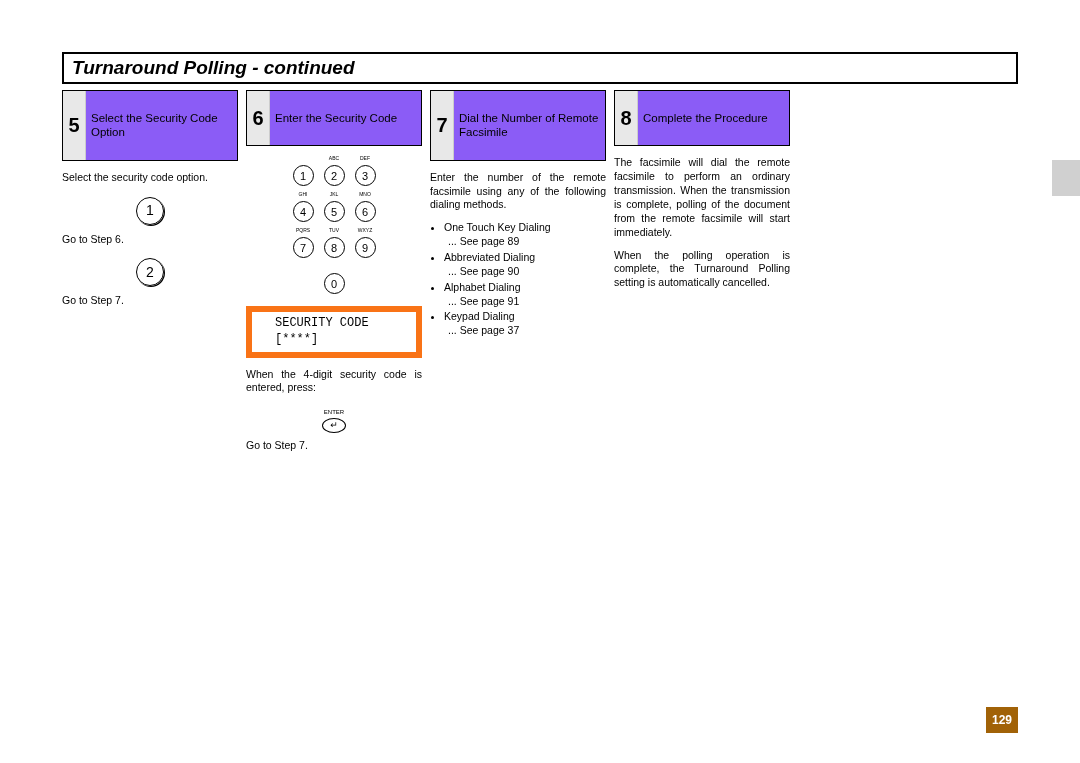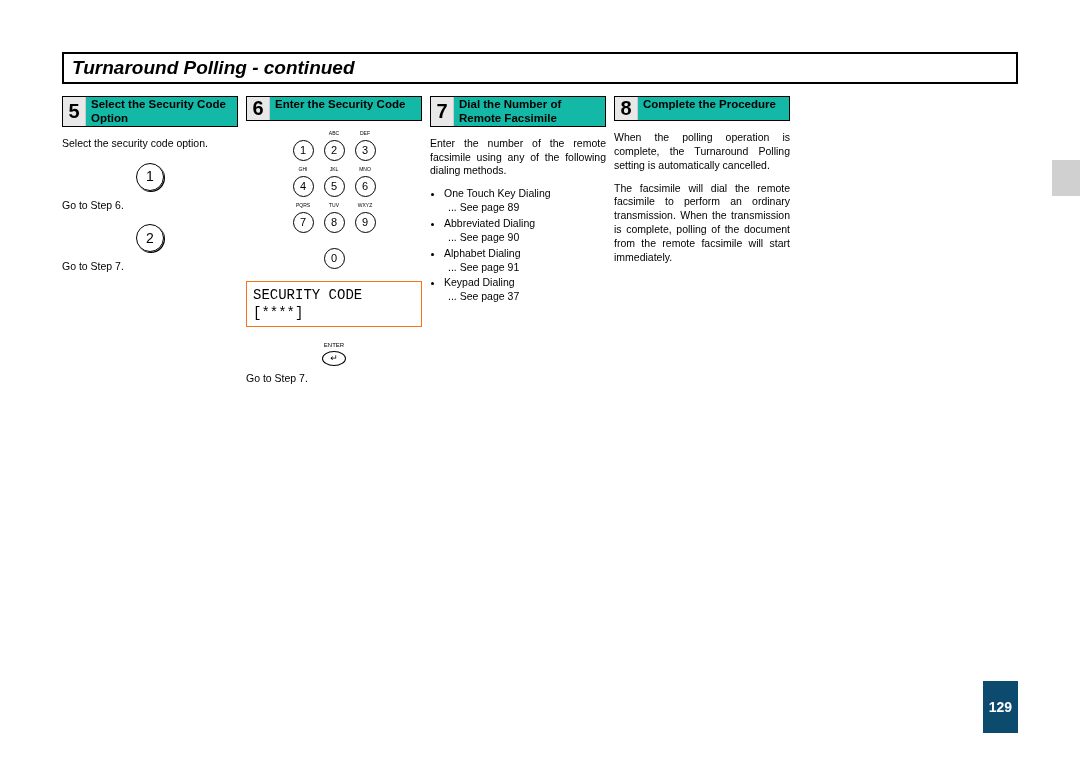--- a/index.html
+++ b/index.html
@@ -1,41 +1,41 @@
 <!DOCTYPE html>
 <html><head>
 <meta charset="utf-8">
 <style>
 html,body{margin:0;padding:0}
 body{width:1080px;height:763px;font-family:Helvetica,Arial,sans-serif;background:#fff;color:#000;font-size:11px;position:relative}
 .page{padding:52px 62px 0 62px}
-.title-box{border:2px solid #000;padding:3px 8px;font-size:19px;font-weight:bold;font-style:italic;margin-bottom:12px}
+.title-box{border:2px solid #000;padding:3px 8px;font-size:19px;font-weight:bold;font-style:italic;margin-bottom:6px}
 .columns{display:flex;gap:8px}
 .col{width:176px}
 .step-header{border:1px solid #000;display:flex;align-items:stretch;margin-bottom:10px}
 .step-num{width:22px;display:flex;align-items:center;justify-content:center;font-size:20px;font-weight:bold;font-family:Arial,sans-serif;border-right:1px solid #ccc;background:#e8e8e8}
-.step-title{flex:1;background:#14b8a6;padding:0 5px;font-weight:bold;font-size:11.5px;line-height:1.25}
+.step-title{flex:1;background:#8b5cf6;padding:20px 5px;font-weight:normal;font-size:11.5px;line-height:1.25}
 .body{font-size:10.5px;line-height:1.32}
 .body p{margin:0 0 9px 0}
 .justify{text-align:justify;text-justify:inter-word}
 .key{display:inline-flex;width:26px;height:26px;border:1.5px solid #000;border-radius:50%;align-items:center;justify-content:center;font-size:14px;box-shadow:1px 1px 0 #000;margin:3px 0 2px 0}
 .key.small{width:19px;height:19px;font-size:11px;box-shadow:none;border-width:1.2px}
 .keypad{display:flex;flex-direction:column;align-items:center;gap:4px;margin:6px 0 10px 0}
 .keypad .row{display:flex;gap:12px;align-items:flex-end}
 .keypad .cell{display:flex;flex-direction:column;align-items:center;width:19px}
 .keypad .cell .lbl{font-size:5px;line-height:1;height:6px}
-.lcd{border:1px solid #f97316;padding:4px 6px;font-family:"Courier New",monospace;font-size:14px;line-height:1.3;margin:6px 0 10px 0;white-space:pre}
+.lcd{border:6px solid #f97316;padding:4px 23px;font-family:"Courier New",monospace;font-size:12px;line-height:1.3;margin:6px 0 10px 0;white-space:pre}
 .center-key{text-align:center;margin:6px 0}
 ul.dial{margin:4px 0 10px 0;padding-left:14px}
 ul.dial li{margin-bottom:2px}
 .sub{margin-left:4px}
 .enter-key{display:inline-flex;flex-direction:column;align-items:center}
 .enter-key .lbl{font-size:6px;margin-bottom:1px}
 .enter-key .oval{width:22px;height:13px;border:1.3px solid #000;border-radius:50%/50%;display:flex;align-items:center;justify-content:center;font-size:9px}
-.pnum{position:absolute;right:62px;bottom:30px;background:#0c4a6e;color:#fff;font-weight:bold;font-size:14px;padding:18px 6px}
+.pnum{position:absolute;right:62px;bottom:30px;background:#a16207;color:#fff;font-weight:bold;font-size:12px;padding:6px 6px}
 .tab{position:absolute;right:0;top:160px;width:28px;height:36px;background:#d0d0d0}
 </style>
 </head>
 <body>
 
 <div class="page">
   <div class="title-box">Turnaround Polling - continued</div>
 
   <div class="columns">
 
@@ -104,20 +104,21 @@
           </div>
           <div class="row">
             <div class="cell">
                 <span class="lbl"></span>
                 <span class="key small">0</span>
               </div>
           </div>
         </div>
         <div class="lcd">SECURITY CODE
 [****]</div>
+        <p class="justify">When the 4-digit security code is entered, press:</p>
         <div class="center-key">
           <span class="enter-key">
             <span class="lbl">ENTER</span>
             <span class="oval">↵</span>
           </span>
         </div>
         <p>Go to Step 7.</p>
       </div>
     </div>
 
@@ -136,22 +137,22 @@
         </ul>
       </div>
     </div>
 
     <div class="col">
       <div class="step-header">
         <div class="step-num">8</div>
         <div class="step-title">Complete the Procedure</div>
       </div>
       <div class="body">
+        <p class="justify">The facsimile will dial the remote facsimile to perform an ordinary transmission. When the transmission is complete, polling of the document from the remote facsimile will start immediately.</p>
         <p class="justify">When the polling operation is complete, the Turnaround Polling setting is automatically cancelled.</p>
-        <p class="justify">The facsimile will dial the remote facsimile to perform an ordinary transmission. When the transmission is complete, polling of the document from the remote facsimile will start immediately.</p>
       </div>
     </div>
 
   </div>
 </div>
 
 <div class="tab"></div>
 <div class="pnum">129</div>
 
 </body></html>

